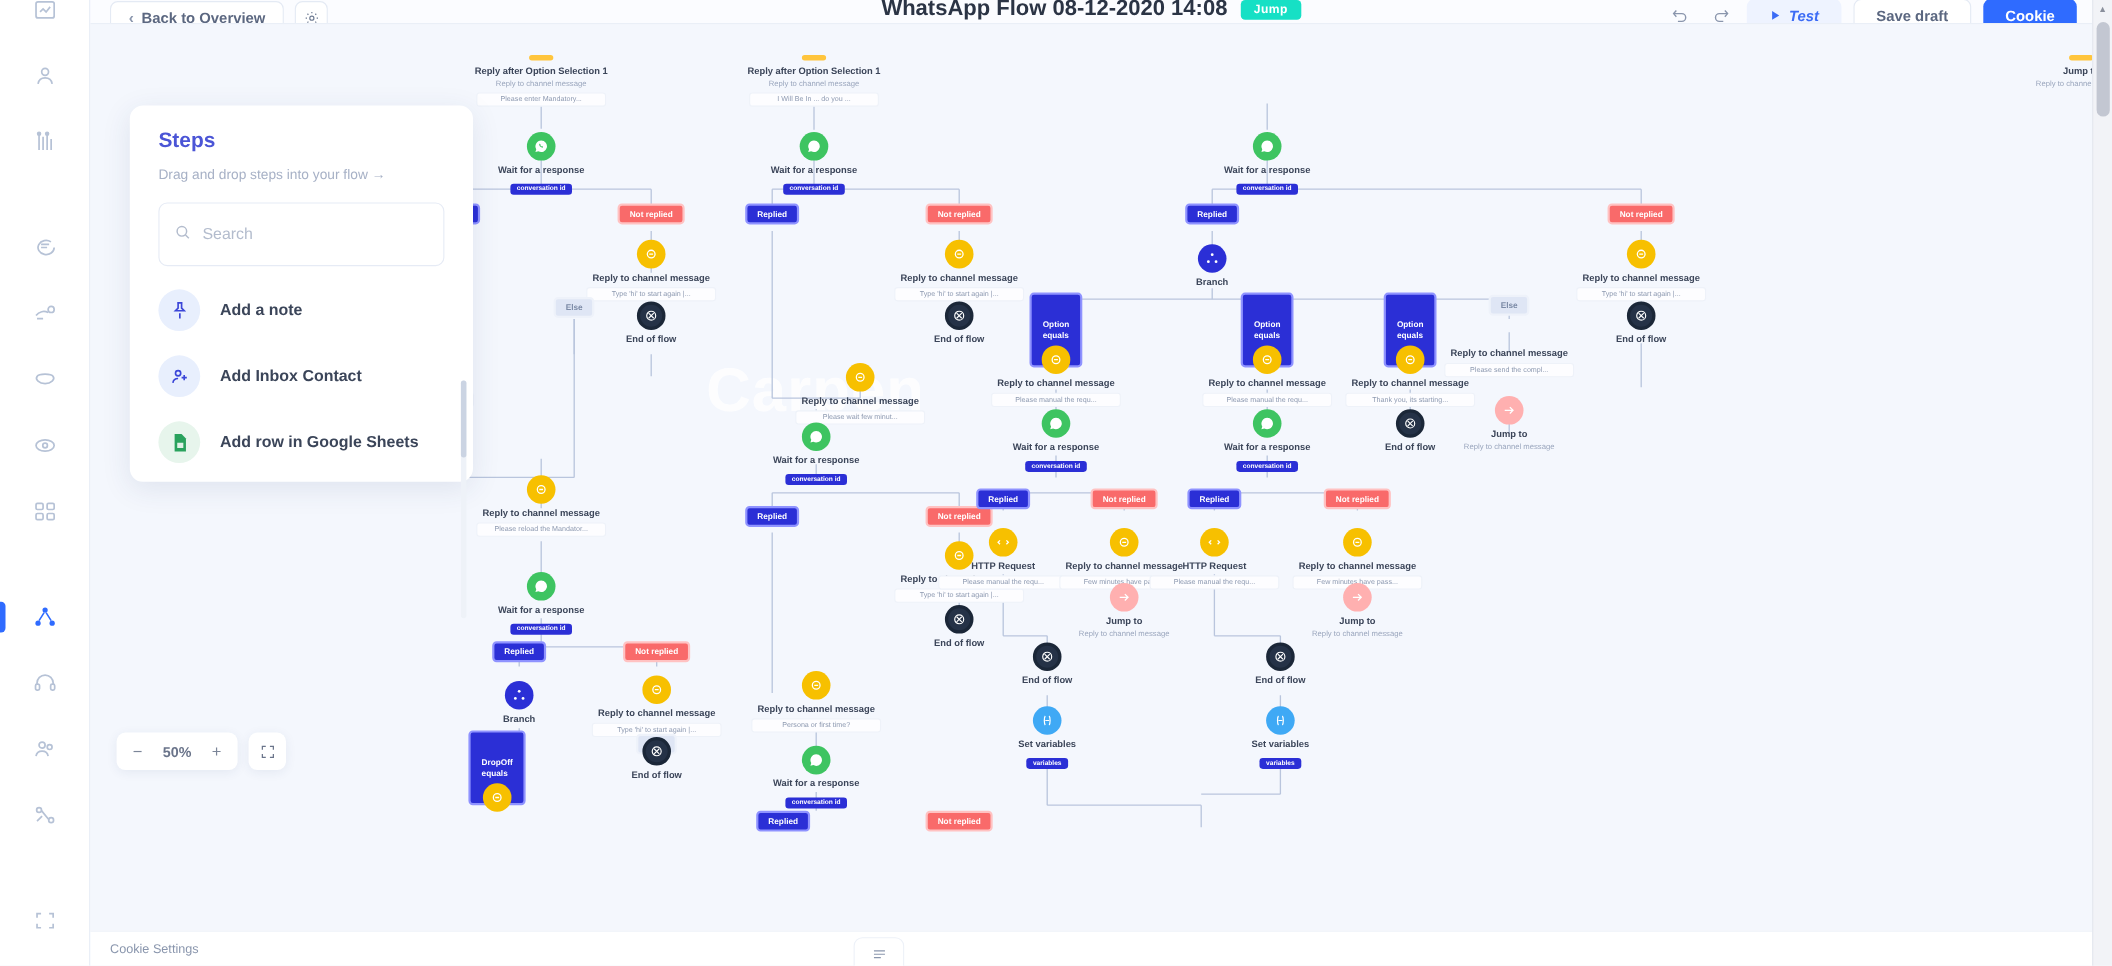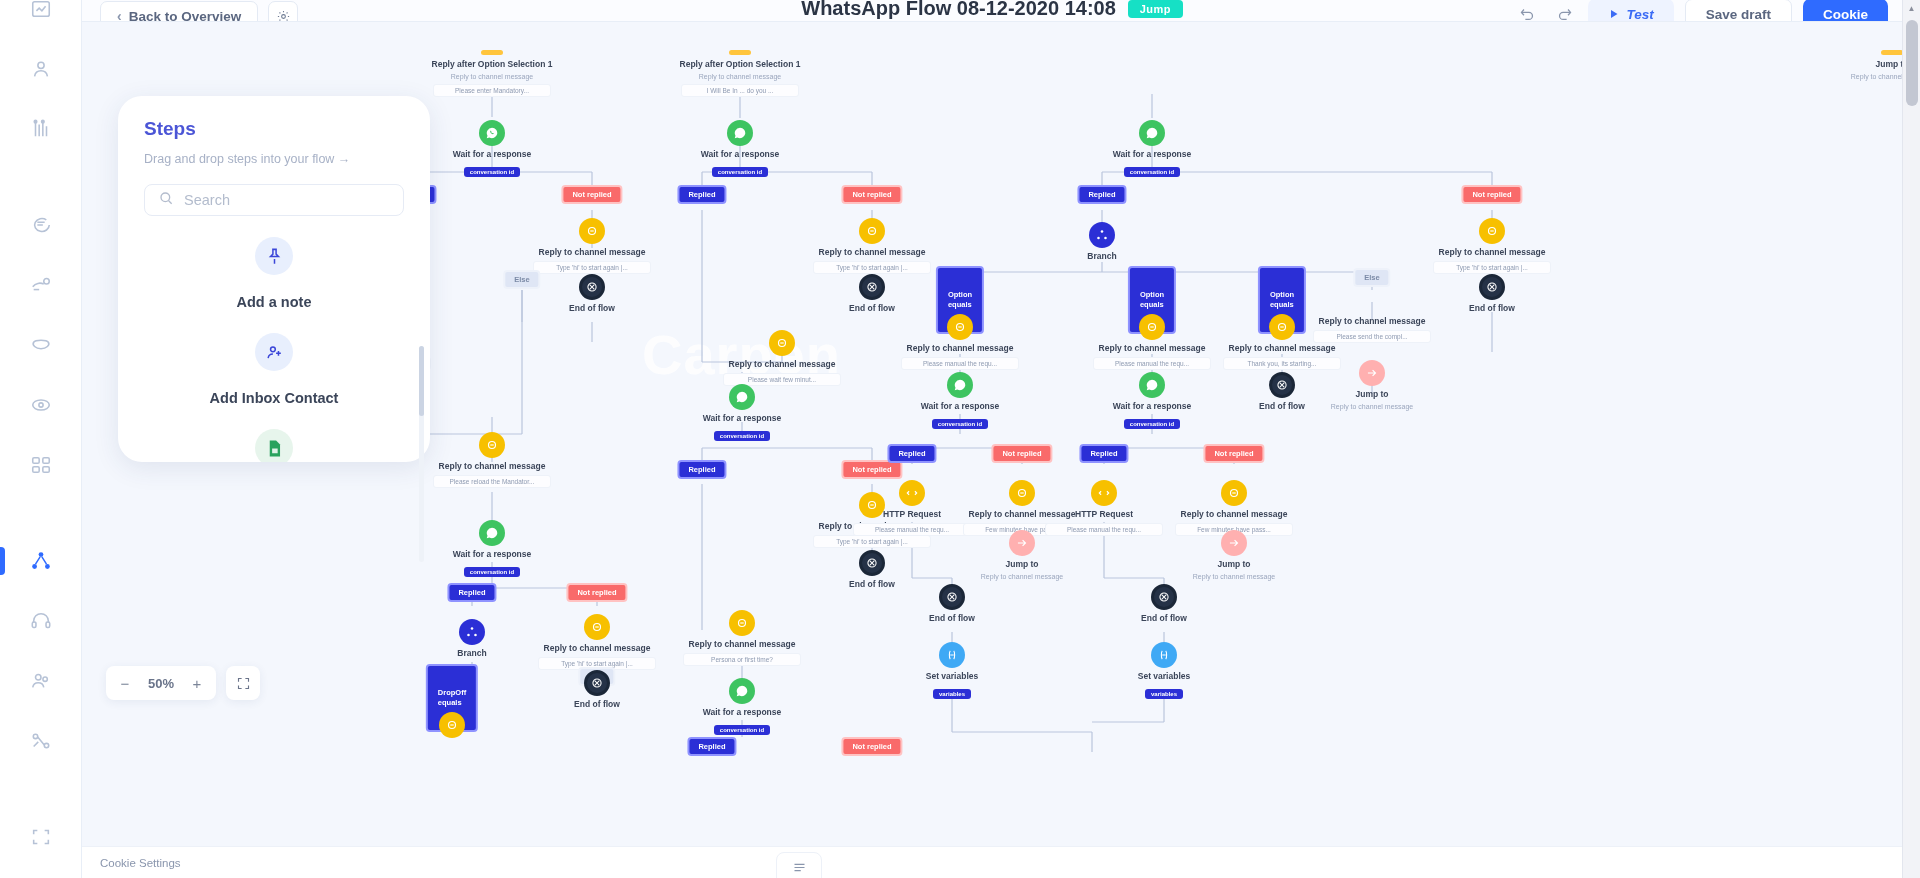--- a/index.html
+++ b/index.html
@@ -122,38 +122,38 @@
   .pill.else { background: #dfe6f5; color: #7b8aa6; border: 2px solid #eef2fa; }
   .badge-conv {
     display: inline-block; background: #2b2fd6; color: #fff; font-size: 6px;
     font-weight: 700; padding: 2px 6px; border-radius: 3px; margin-top: 2px;
   }
   .badge-var { display:inline-block; background:#2b2fd6; color:#fff; font-size:6px; font-weight:700; padding:2px 6px; border-radius:3px; margin-top:2px;}
 
   
   .steps-panel {
     position: absolute; left: 118px; top: 96px; width: 312px;
-    background: #fff; border-radius: 24px;
+    background: #fff; border-radius: 12px;
     box-shadow: 0 6px 26px rgba(40,62,110,.10); z-index: 20;
     padding: 22px 0 0 0;
   }
   .steps-title { font-size: 19px; font-weight: 700; color: #4b55d6; padding: 0 26px; }
   .steps-hint { font-size: 12.5px; color: #a7b1c6; padding: 0 26px; margin-top: 12px; }
   .search-wrap { padding: 0 26px; margin-top: 18px; }
   .search-box {
-    display: flex; align-items: center; gap: 10px; height: 32px;
+    display: flex; align-items: center; gap: 10px; height: 58px;
     border: 1px solid #e6ebf5; border-radius: 8px; padding: 0 13px;
   }
   .search-box input {
     border: none; outline: none; font-size: 14.5px; color: #707c93;
     font-family: "Liberation Sans", sans-serif; width: 100%; background: transparent;
   }
   .search-box input::placeholder { color: #b3bccd; }
   .steps-list { margin-top: 10px; max-height: 236px; overflow: hidden; position: relative; padding-bottom: 6px;}
-  .step-row { display: flex; align-items: center; gap: 18px; padding: 11px 26px; cursor: grab; flex-direction: column; }
+  .step-row { display: flex; align-items: center; gap: 18px; padding: 11px 26px; cursor: grab; }
   .step-ico {
     width: 38px; height: 38px; border-radius: 50%; background: #e8effd;
     display: flex; align-items: center; justify-content: center; flex: 0 0 38px;
     color: #3b46d8;
   }
   .step-ico.sheets { background: #e7f5ec; color: #1f9d55; }
   .step-ico svg { width: 19px; height: 19px; }
   .step-label { font-size: 14.5px; font-weight: 700; color: #3b4559; line-height: 1.25; }
   .panel-scroll {
     position: absolute; right: 6px; top: 250px; width: 5px; height: 216px;

